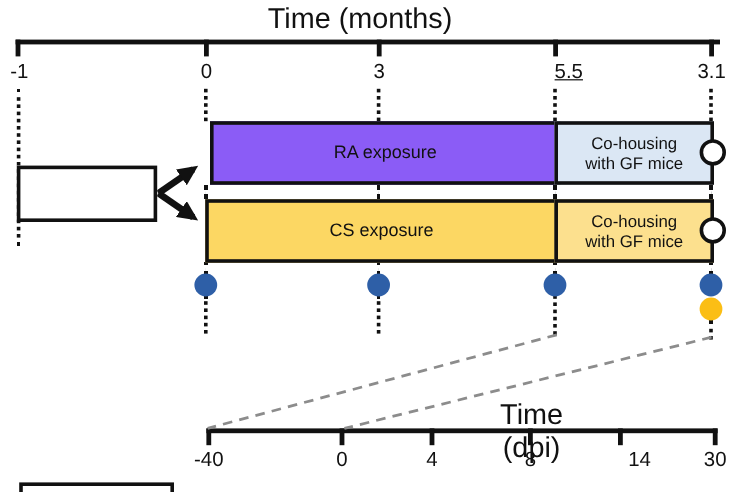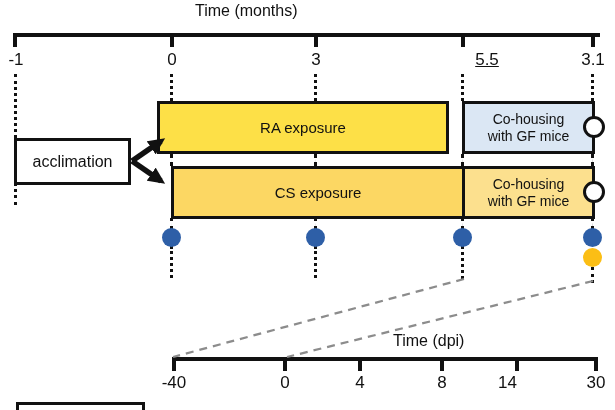--- a/index.html
+++ b/index.html
@@ -4,21 +4,21 @@
 <style>
   html,body{margin:0;padding:0;background:#fff;}
   #figure{
     position:relative;width:615px;height:410px;background:#ffffff;
     font-family:"Liberation Sans", sans-serif;color:#111;overflow:hidden;
   }
   
   .axis-line{position:absolute;height:4px;background:#111;}
   .tick{position:absolute;width:4px;height:14px;background:#111;}
   .tick-label{position:absolute;width:44px;text-align:center;font-size:17px;line-height:20px;}
-  .axis-title{position:absolute;font-size:16px;}
+  .axis-title{position:absolute;font-size:24px;text-align:center;}
   
   .dotted{position:absolute;width:0;border-left:3px dotted #111;}
   
   .bar{position:absolute;box-sizing:border-box;border:3px solid #111;
        display:flex;align-items:center;justify-content:center;text-align:center;}
   .bar .one-line{font-size:15px;}
   .bar .two-line{font-size:14px;line-height:17px;}
   
   #sopf-box{position:absolute;left:14px;top:138px;width:117px;height:47px;
     box-sizing:border-box;border:3px solid #111;background:#fff;z-index:6;
@@ -43,21 +43,21 @@
   <div class="axis-title" style="left:195px;top:2px;width:210px;">Time (months)</div>
   <div class="axis-line" style="left:13px;top:33px;width:587px;"></div>
   <div class="tick" style="left:13px;top:33px;"></div>
   <div class="tick" style="left:170px;top:33px;"></div>
   <div class="tick" style="left:314px;top:33px;"></div>
   <div class="tick" style="left:461px;top:33px;"></div>
   <div class="tick" style="left:591px;top:33px;"></div>
   <div class="tick-label" style="left:-6px;top:50px;">-1</div>
   <div class="tick-label" style="left:150px;top:50px;">0</div>
   <div class="tick-label" style="left:294px;top:50px;">3</div>
-  <div class="tick-label" style="left:465px;top:50px;text-decoration:underline;">5.5</div>
+  <div class="tick-label" style="left:452px;top:50px;text-decoration:underline;">5.5</div>
   <div class="tick-label" style="left:571px;top:50px;">3.1</div>
 
   <div class="dotted" style="left:14px;top:74px;height:131px;"></div>
 
   <div class="dotted" style="left:170px;top:74px;height:27px;"></div>
   <div class="dotted" style="left:170px;top:154px;height:12px;"></div>
   <div class="dotted" style="left:170px;top:218px;height:11px;"></div>
   <div class="dotted" style="left:170px;top:246px;height:32px;"></div>
 
   <div class="dotted" style="left:314px;top:74px;height:27px;"></div>
@@ -68,21 +68,21 @@
   <div class="dotted" style="left:461px;top:74px;height:27px;"></div>
   <div class="dotted" style="left:461px;top:154px;height:12px;"></div>
   <div class="dotted" style="left:461px;top:218px;height:11px;"></div>
   <div class="dotted" style="left:461px;top:246px;height:33px;"></div>
 
   <div class="dotted" style="left:591px;top:74px;height:27px;"></div>
   <div class="dotted" style="left:591px;top:154px;height:12px;"></div>
   <div class="dotted" style="left:591px;top:218px;height:11px;"></div>
   <div class="dotted" style="left:591px;top:267px;height:16px;"></div>
 
-  <div class="bar" style="left:157px;top:101px;width:292px;height:53px;background:#fde047;z-index:2;">
+  <div class="bar" style="left:175px;top:101px;width:292px;height:53px;background:#8b5cf6;z-index:2;">
     <span class="one-line">RA exposure</span>
   </div>
   <div class="bar" style="left:462px;top:101px;width:133px;height:53px;background:#DBE7F4;z-index:3;">
     <span class="two-line">
       <span>Co-housing</span><br>
       <span>with GF mice</span>
     </span>
   </div>
   <div class="open-circle" style="left:583px;top:116px;"></div>
 
@@ -91,21 +91,20 @@
   </div>
   <div class="bar" style="left:462px;top:166px;width:133px;height:53px;background:#FCE08E;z-index:3;">
     <span class="two-line">
       <span>Co-housing</span><br>
       <span>with GF mice</span>
     </span>
   </div>
   <div class="open-circle" style="left:583px;top:181px;"></div>
 
   <div id="sopf-box">
-    <span class="l2">acclimation</span>
   </div>
 
   <svg id="overlay" width="615" height="410" viewBox="0 0 615 410">
     <defs>
       <marker id="ah" markerUnits="userSpaceOnUse" markerWidth="18" markerHeight="16" refX="12" refY="8" orient="auto">
         <path d="M0,0 L17,8 L0,16 Z" fill="#111"></path>
       </marker>
     </defs>
 
     <line x1="132" y1="161" x2="161" y2="141" stroke="#111" stroke-width="5.5" marker-end="url(#ah)"></line>
@@ -126,18 +125,18 @@
   <div class="tick" style="left:172px;top:357px;"></div>
   <div class="tick" style="left:283px;top:357px;"></div>
   <div class="tick" style="left:358px;top:357px;"></div>
   <div class="tick" style="left:440px;top:357px;"></div>
   <div class="tick" style="left:515px;top:357px;"></div>
   <div class="tick" style="left:594px;top:357px;"></div>
   <div class="tick-label" style="left:152px;top:373px;">-40</div>
   <div class="tick-label" style="left:263px;top:373px;">0</div>
   <div class="tick-label" style="left:338px;top:373px;">4</div>
   <div class="tick-label" style="left:420px;top:373px;">8</div>
-  <div class="tick-label" style="left:473px;top:373px;text-align:right;">14</div>
+  <div class="tick-label" style="left:511px;top:373px;">14</div>
   <div class="tick-label" style="left:574px;top:373px;">30</div>
 
   <div id="legend-partial"></div>
 
 </div>
 
 </body></html>

